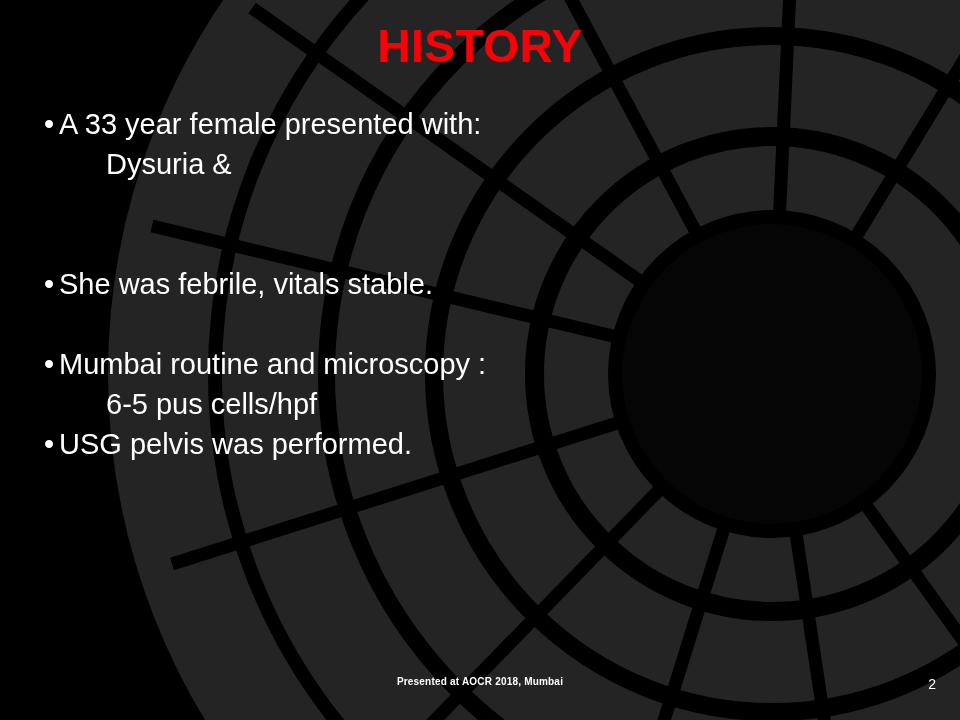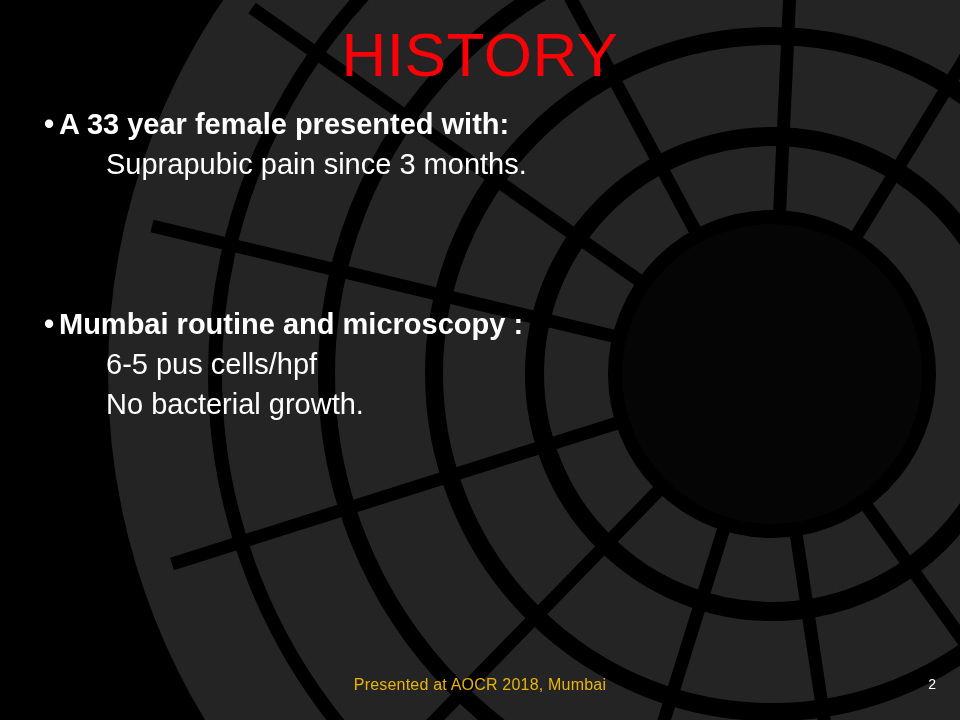--- a/index.html
+++ b/index.html
@@ -27,63 +27,64 @@
 
   
   .title-bar {
     position: absolute;
     left: 0;
     top: 22px;
     width: 960px;
     text-align: center;
   }
   .title-text {
-    font-size: 62px;
-    font-weight: normal;
+    font-size: 46px;
+    font-weight: bold;
     color: #fb0007;
     letter-spacing: 0.5px;
     line-height: 1.05;
   }
 
   
   .body-block {
     position: absolute;
     left: 44px;
     top: 104px;
     width: 640px;
   }
   .para {
     margin: 0 0 0 0;
     color: #ffffff;
     font-size: 29px;
     line-height: 40px;
     white-space: pre;
   }
-  .para.bullet { text-indent: 0; font-weight: bold; }
+  .para.bullet { text-indent: 0; }
   .para .bu {
     display: inline-block;
     width: 15px;
     color: #ffffff;
     font-size: 29px;
   }
   .para.sub {
     padding-left: 62px;
   }
   .spacer { height: 40px; }
 
   
   .footer-note {
     position: absolute;
     left: 0;
     top: 676px;
     width: 960px;
     text-align: center;
-    color: #eab308;
-    font-size: 16px;
+    color: #ffffff;
+    font-size: 10px;
     letter-spacing: 0.2px;
+    font-weight: bold;
   }
   .page-num {
     position: absolute;
     right: 24px;
     top: 676px;
     color: #ffffff;
     font-size: 14px;
   }
 </style>
 </head>
@@ -127,25 +128,26 @@
       <circle cx="772" cy="374" r="150" fill="#050505"></circle>
     </g>
   </svg>
 
   <div class="title-bar">
     <span class="title-text">HISTORY</span>
   </div>
 
   <div class="body-block">
       <div class="para bullet"><span class="bu">•</span><span>A 33 year female presented with:</span></div>
-      <div class="para sub"><span>Suprapubic pain since 3 months.</span></div>
+      <div class="para sub"><span>Dysuria &amp;</span></div>
       <div class="spacer"></div>
       <div class="spacer"></div>
+      <div class="para bullet"><span class="bu">•</span><span>She was febrile, vitals stable.</span></div>
       <div class="spacer"></div>
       <div class="para bullet"><span class="bu">•</span><span>Mumbai routine and microscopy :</span></div>
       <div class="para sub"><span>6-5 pus cells/hpf</span></div>
-      <div class="para sub"><span>No bacterial growth.</span></div>
+      <div class="para bullet"><span class="bu">•</span><span>USG pelvis was performed.</span></div>
     </div>
 
   <div class="footer-note">Presented at AOCR 2018, Mumbai</div>
   <div class="page-num">2</div>
 
 </div>
 
 </body></html>

